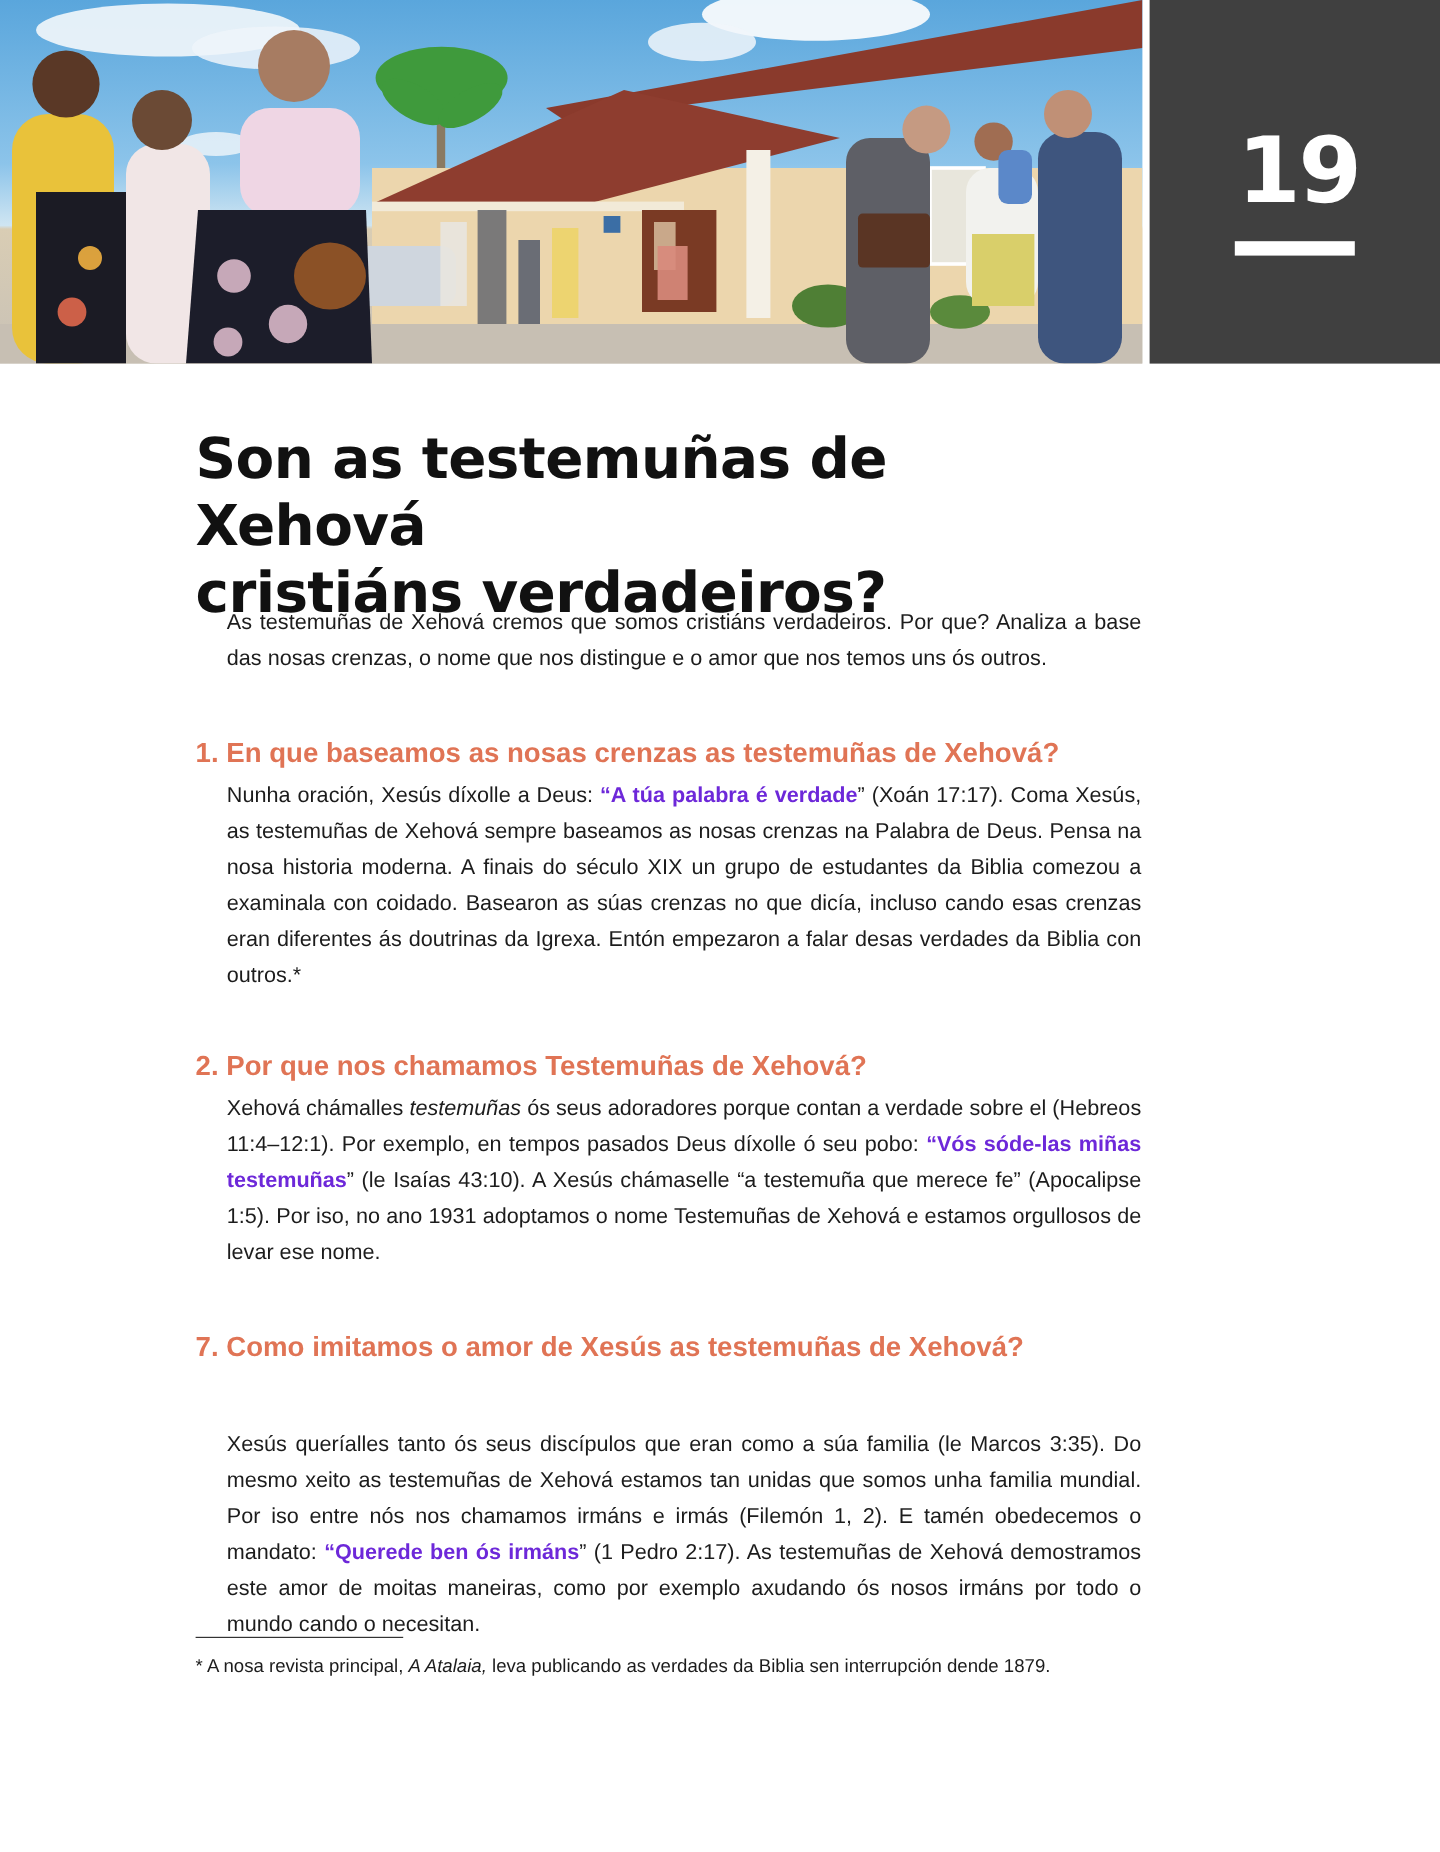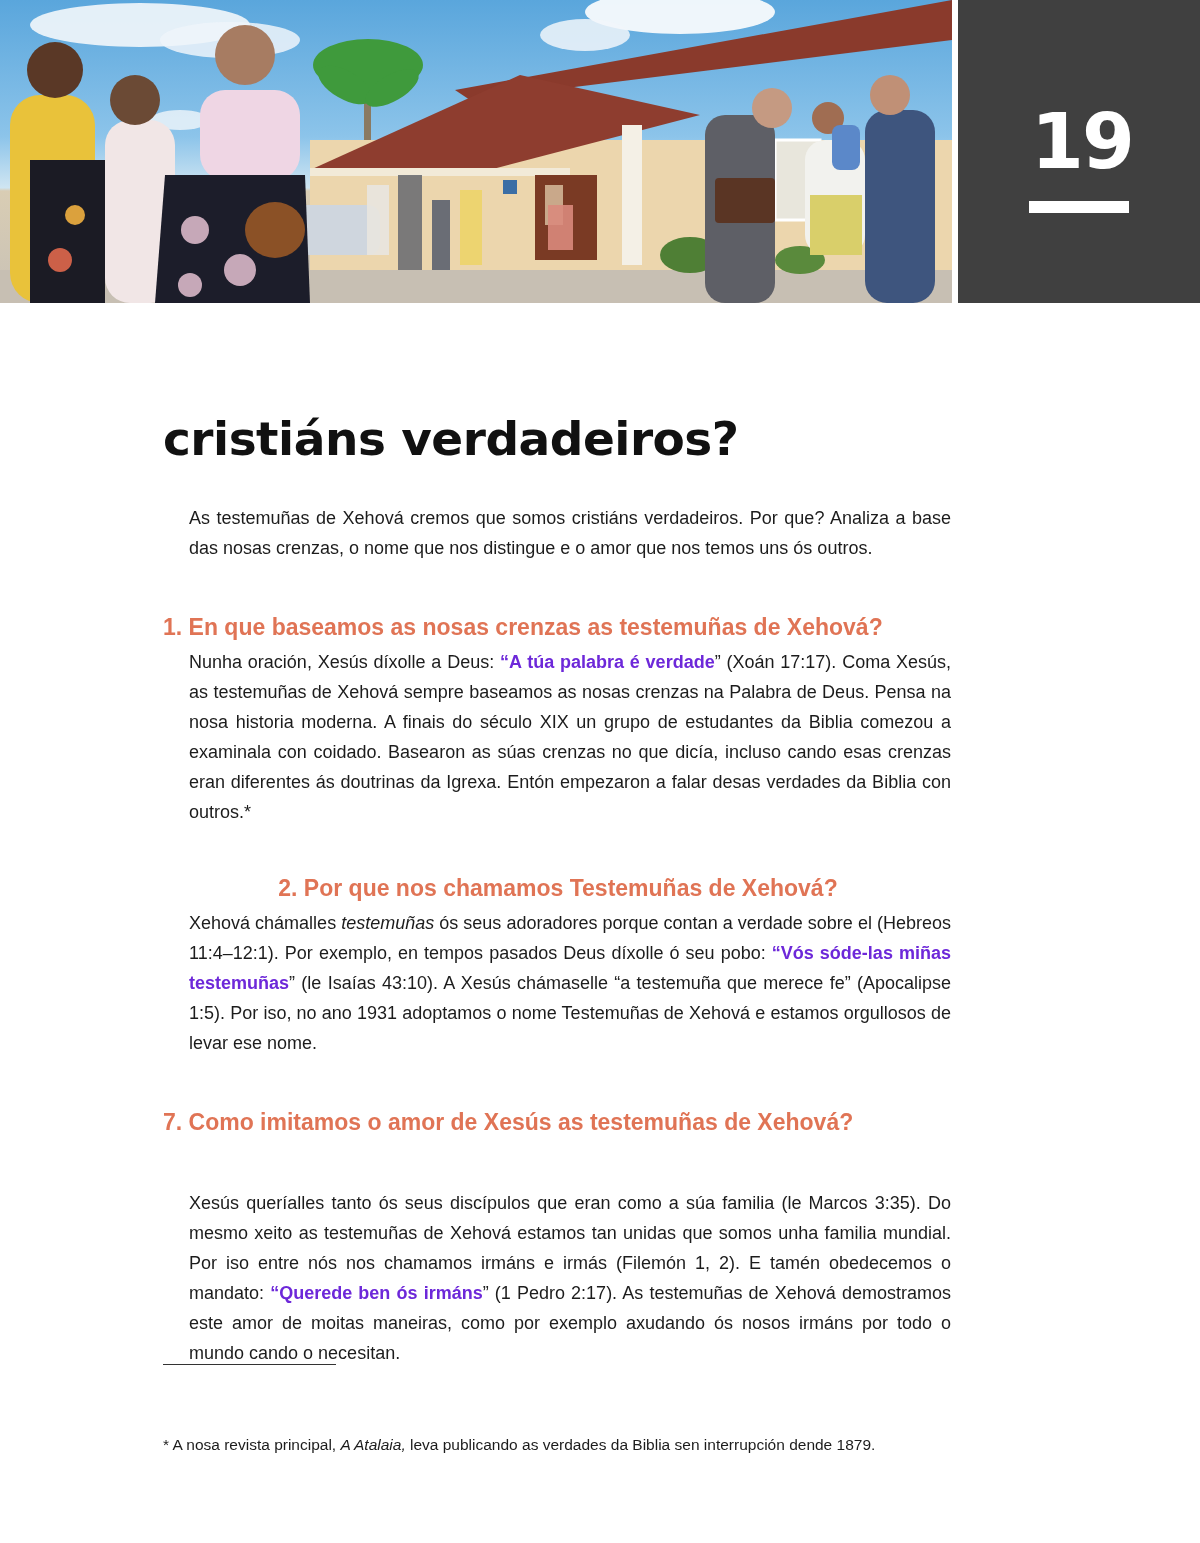--- a/index.html
+++ b/index.html
@@ -82,38 +82,38 @@
       left: 163px;
       width: 790px;
       font-family: "Liberation Sans", sans-serif;
       font-weight: bold;
       font-size: 23px;
       line-height: 26px;
       color: #e07455;
     }
     .sh1 { top: 614px; }
     .sb1 { top: 647px; }
-    .sh2 { top: 875px; text-align: center; }
+    .sh2 { top: 875px; }
     .sb2 { top: 908px; }
     .sh3 { top: 1109px; }
     .sb3 { top: 1188px; }
 
     .bold { font-weight: bold; color: #6d28d9; }
     .ital { font-style: italic; }
 
     
     .footnote-rule {
       position: absolute;
       left: 163px; top: 1364px;
       width: 173px; height: 1px;
       background: #333333;
     }
     .footnote {
       position: absolute;
-      left: 163px; top: 1435px;
+      left: 163px; top: 1379px;
       width: 790px;
       font-family: "Liberation Sans", sans-serif;
       font-size: 15.5px;
       line-height: 20px;
       color: #1c1c1c;
     }
   </style>
 </head>
 <body>
 
@@ -195,21 +195,21 @@
     </g>
   </svg>
 </div>
 
 <div class="chapter-box">
   <div class="chapter-number">19</div>
   <div class="chapter-rule"></div>
 </div>
 
 <h1 class="page-title">
-  <br>
+  <span>Son as testemuñas de Xehová</span><br>
   <span>cristiáns verdadeiros?</span>
 </h1>
 
 <p class="intro">As testemuñas de Xehová cremos que somos cristiáns verdadeiros. Por que? Analiza a base das nosas crenzas, o nome que nos distingue e o amor que nos temos uns ós outros.</p>
 
 <h2 class="section-heading sh1">1. En que baseamos as nosas crenzas as testemuñas de Xehová?</h2>
 <p class="section-body sb1"><span>Nunha oración, Xesús díxolle a Deus: </span><span class="bold">“A túa palabra é verdade</span><span>” (Xoán 17:17). Coma Xesús, as testemuñas de Xehová sempre baseamos as nosas crenzas na Palabra de Deus. Pensa na nosa historia moderna. A finais do século XIX un grupo de estudantes da Biblia comezou a examinala con coidado. Basearon as súas crenzas no que dicía, incluso cando esas crenzas eran diferentes ás doutrinas da Igrexa. Entón empezaron a falar desas verdades da Biblia con outros.*</span></p>
 
 <h2 class="section-heading sh2">2. Por que nos chamamos Testemuñas de Xehová?</h2>
 <p class="section-body sb2"><span>Xehová chámalles </span><span class="ital">testemuñas</span><span> ós seus adoradores porque contan a verdade sobre el (Hebreos 11:4–12:1). Por exemplo, en tempos pasados Deus díxolle ó seu pobo: </span><span class="bold">“Vós sóde-las miñas testemuñas</span><span>” (le Isaías 43:10). A Xesús chámaselle “a testemuña que merece fe” (Apocalipse 1:5). Por iso, no ano 1931 adoptamos o nome Testemuñas de Xehová e estamos orgullosos de levar ese nome.</span></p>

